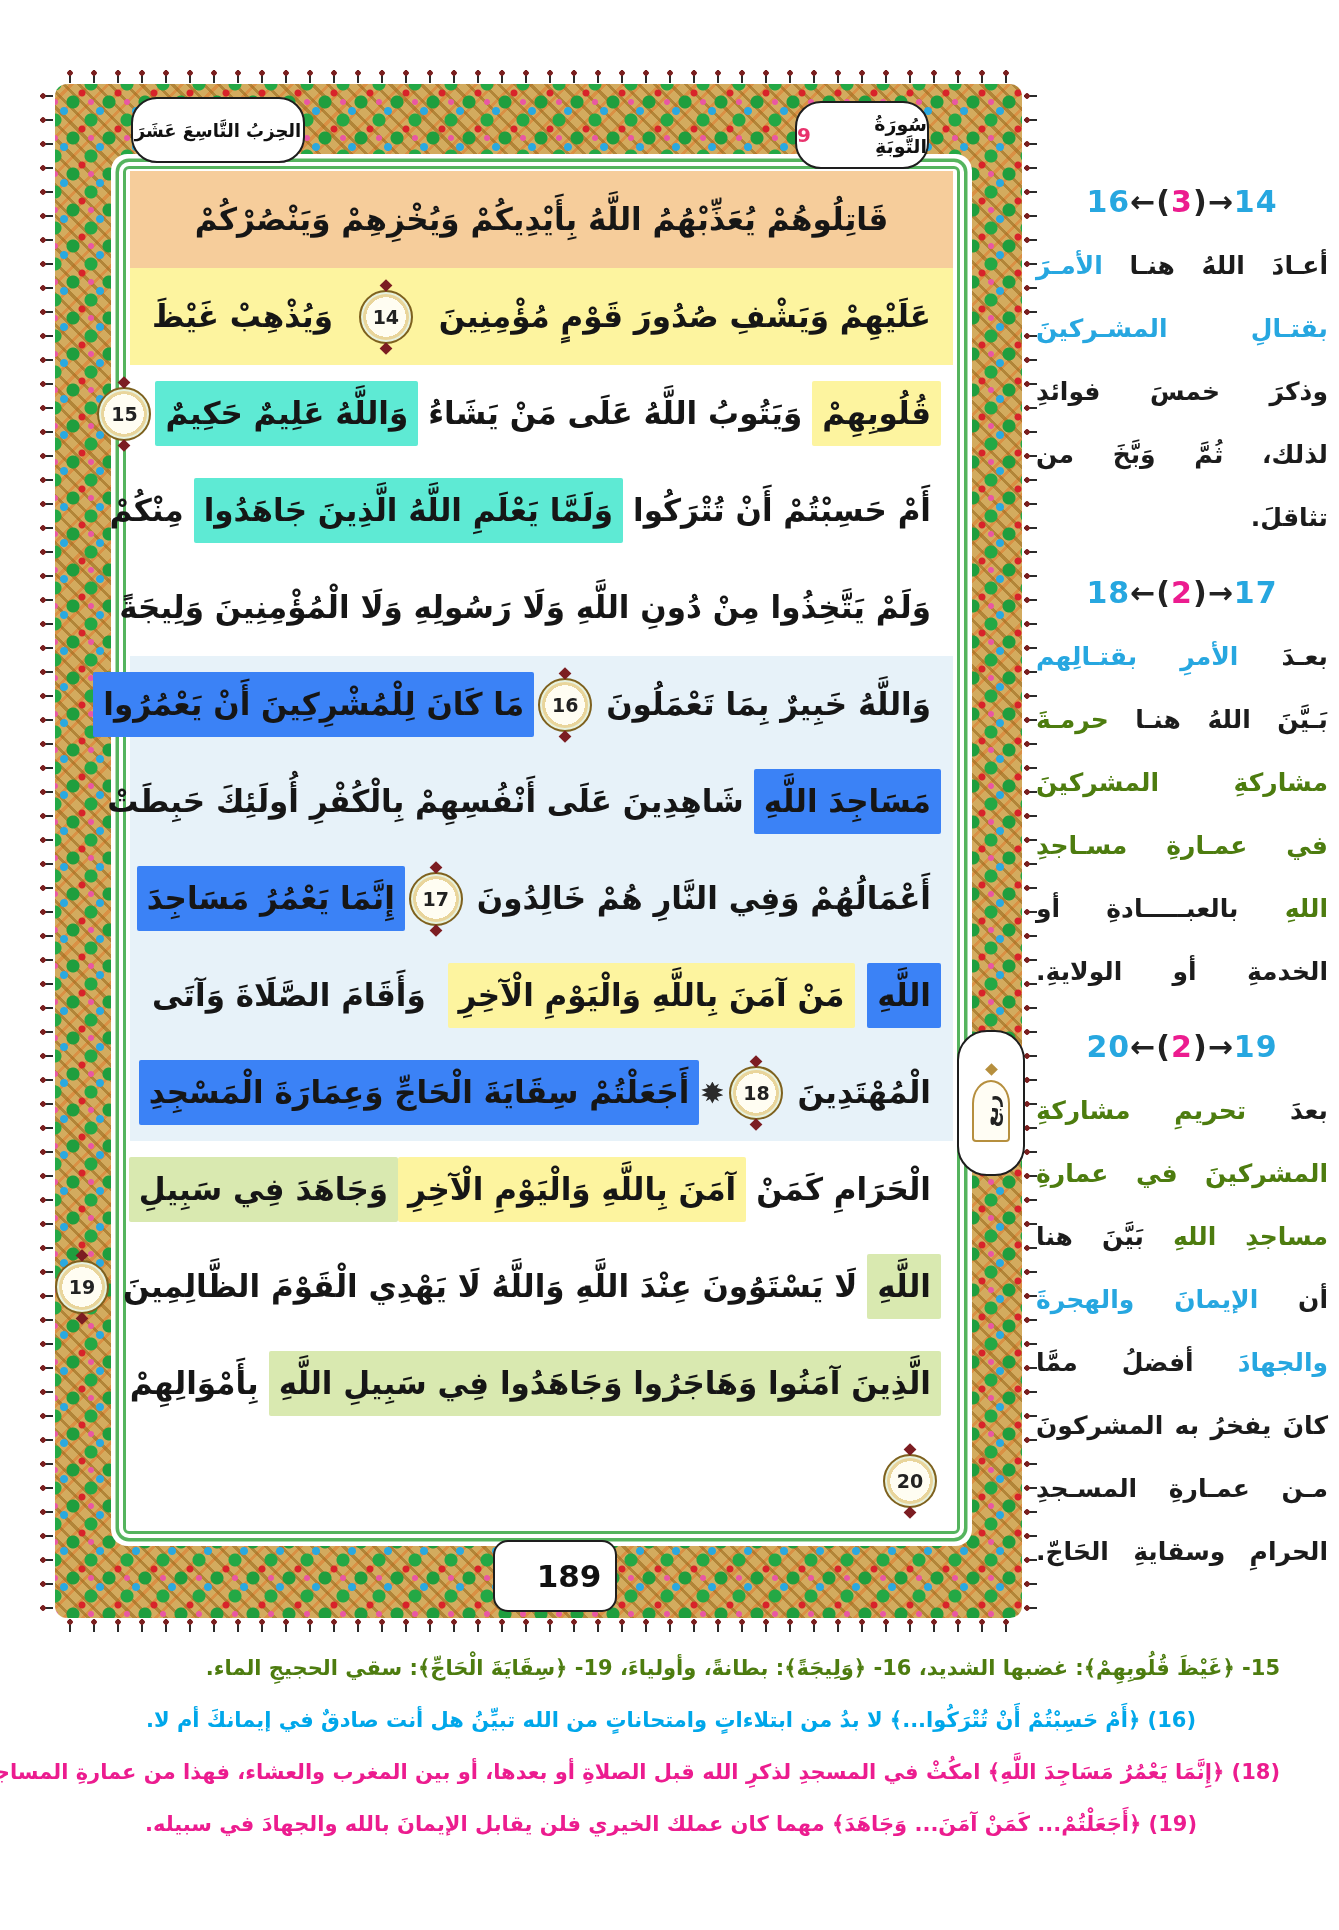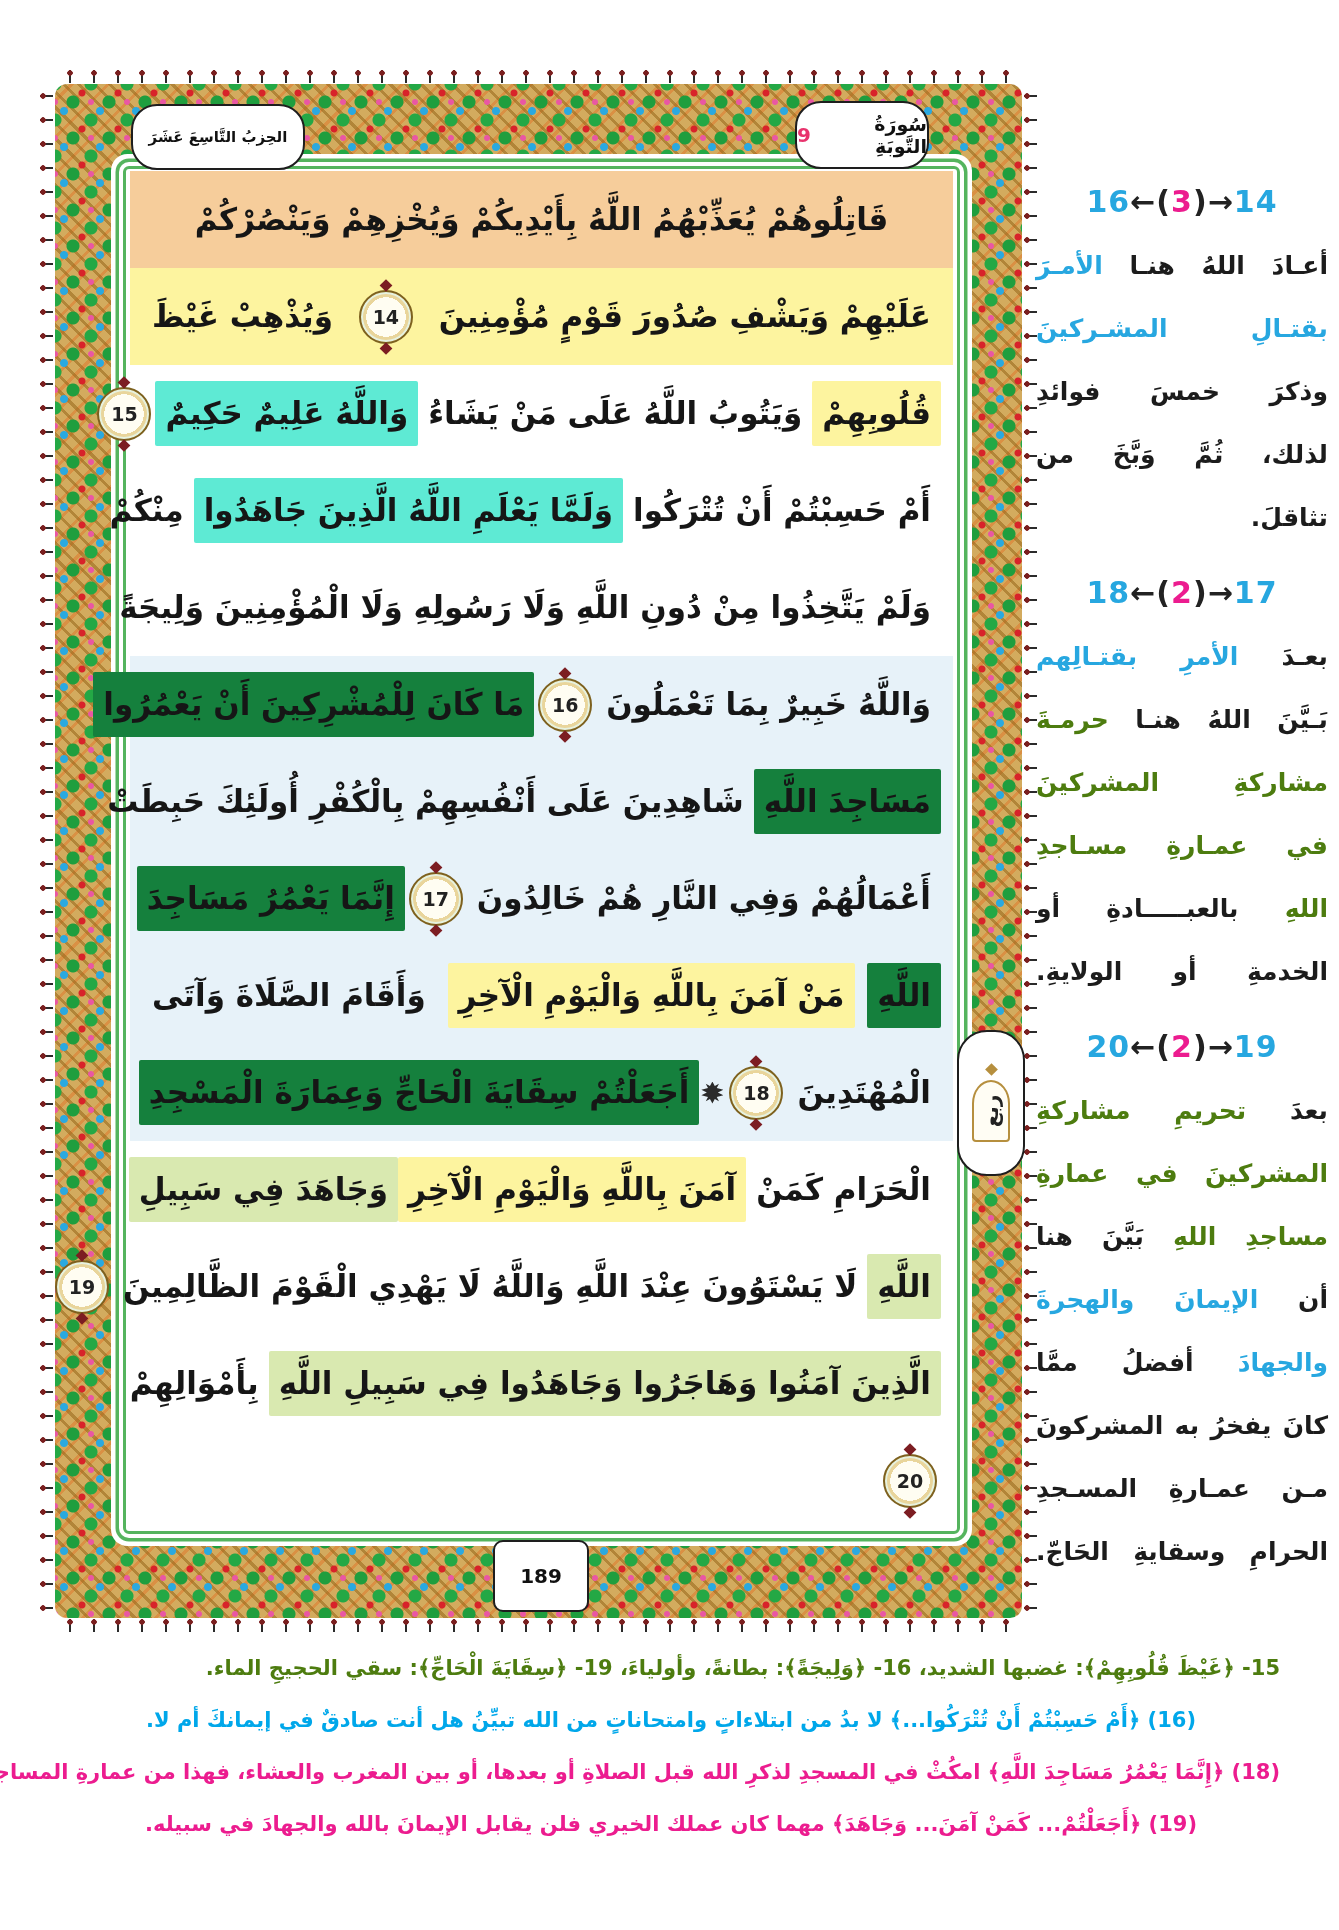--- a/index.html
+++ b/index.html
@@ -42,41 +42,41 @@
       radial-gradient(circle at 3px 12px, #7a1f1f 0 2.5px, rgba(0,0,0,0) 3px),
       repeating-linear-gradient(0deg, #2b2b2b 11px 13px, rgba(0,0,0,0) 13px 24px);
     background-size:13px 24px,13px 24px;}
   .spk-l{left:40px;} .spk-r{left:1024px;}
   
   .cart{
     position:absolute;background:#fff;border:2.5px solid #1e1e1e;border-radius:26px;
     display:flex;align-items:center;justify-content:center;gap:6px;
     font-weight:bold;color:#111;z-index:5;
   }
-  .hizb-cart{left:131px;top:104px;width:170px;height:62px;font-size:15px;}
+  .hizb-cart{left:131px;top:97px;width:170px;height:62px;font-size:18px;}
   .surah-cart{left:795px;top:101px;width:130px;height:64px;font-size:19px;direction:rtl;}
   .surah-num{color:#e8336d;font-size:20px;}
-  .pagenum-cart{left:493px;top:1540px;width:92px;height:68px;border-radius:10px;font-size:20px;}
+  .pagenum-cart{left:493px;top:1540px;width:92px;height:68px;border-radius:15px;font-size:31px;padding-left:28px;}
   
   .q-line{
     flex:1;display:flex;direction:rtl;align-items:center;justify-content:space-between;
     padding:0 12px;
   }
   .q-line.band{background:#e7f2f9;}
   .q-line.linebg-o{background:#f6cd9b;}
   .q-line.linebg-y{background:#fdf49f;}
   .q-seg{
     font-size:31px;font-weight:bold;color:#161616;white-space:nowrap;
     padding:15px 10px;border-radius:2px;line-height:1.15;
   }
   .q-line > .q-seg:only-child{flex:1;text-align:center;}
   .hl-n{background:transparent;}
   .hl-y{background:#fdf49f;}
   .hl-b{background:#5eead4;}
-  .hl-p{background:#15803d;}
+  .hl-p{background:#3b82f6;}
   .hl-g{background:#d9e9b0;}
   .v-marker{
     position:relative;flex:0 0 auto;width:50px;height:50px;border-radius:50%;
     display:flex;align-items:center;justify-content:center;
     font-size:19px;font-weight:bold;color:#222;
     background:radial-gradient(circle,#fffdf2 0 56%,#e9d59b 56% 72%,#b68f3e 72% 100%);
     border:2px solid #7d611f;margin:0 4px;
     box-shadow:0 0 0 2px #e6f2e0 inset;
   }
   .v-marker::before,.v-marker::after{

